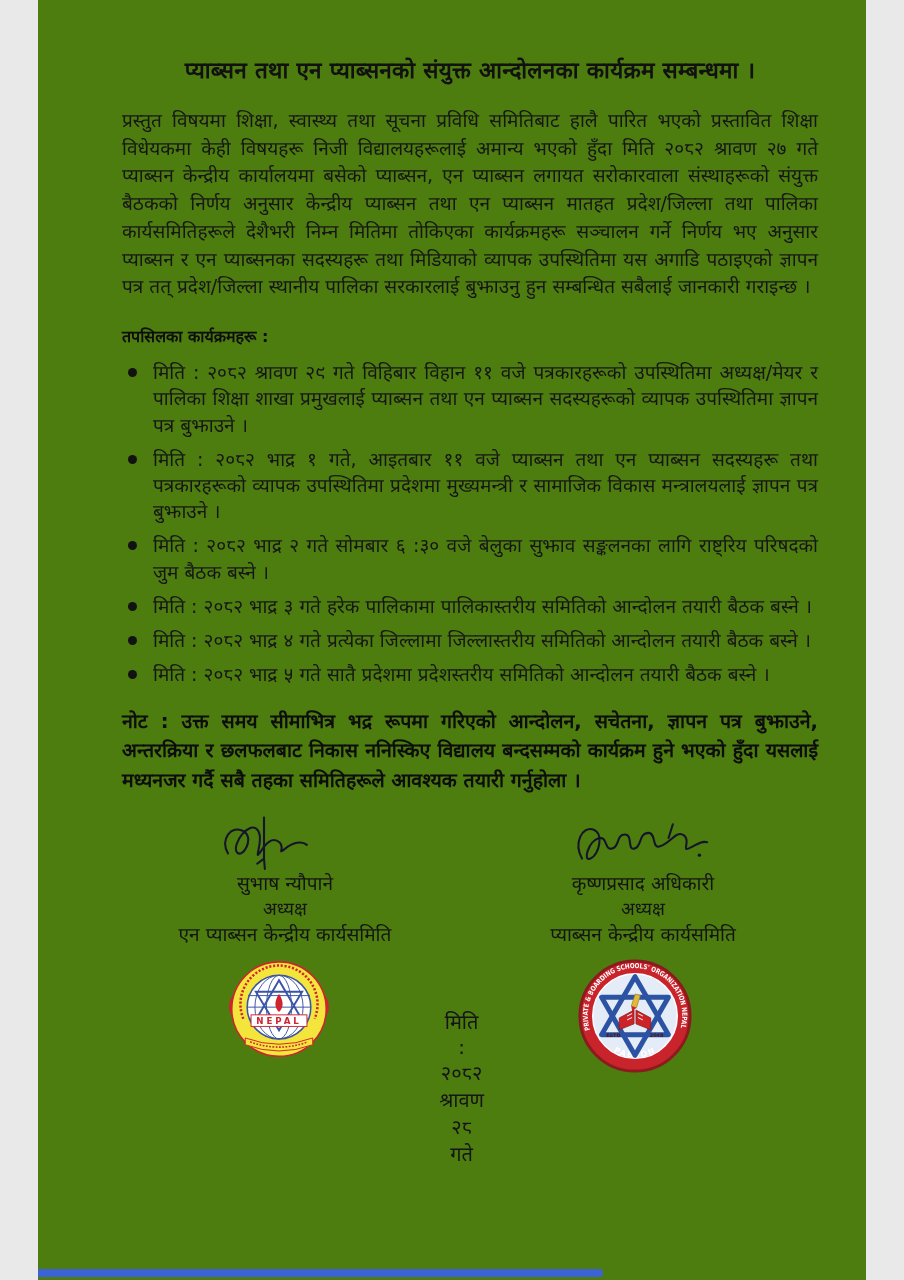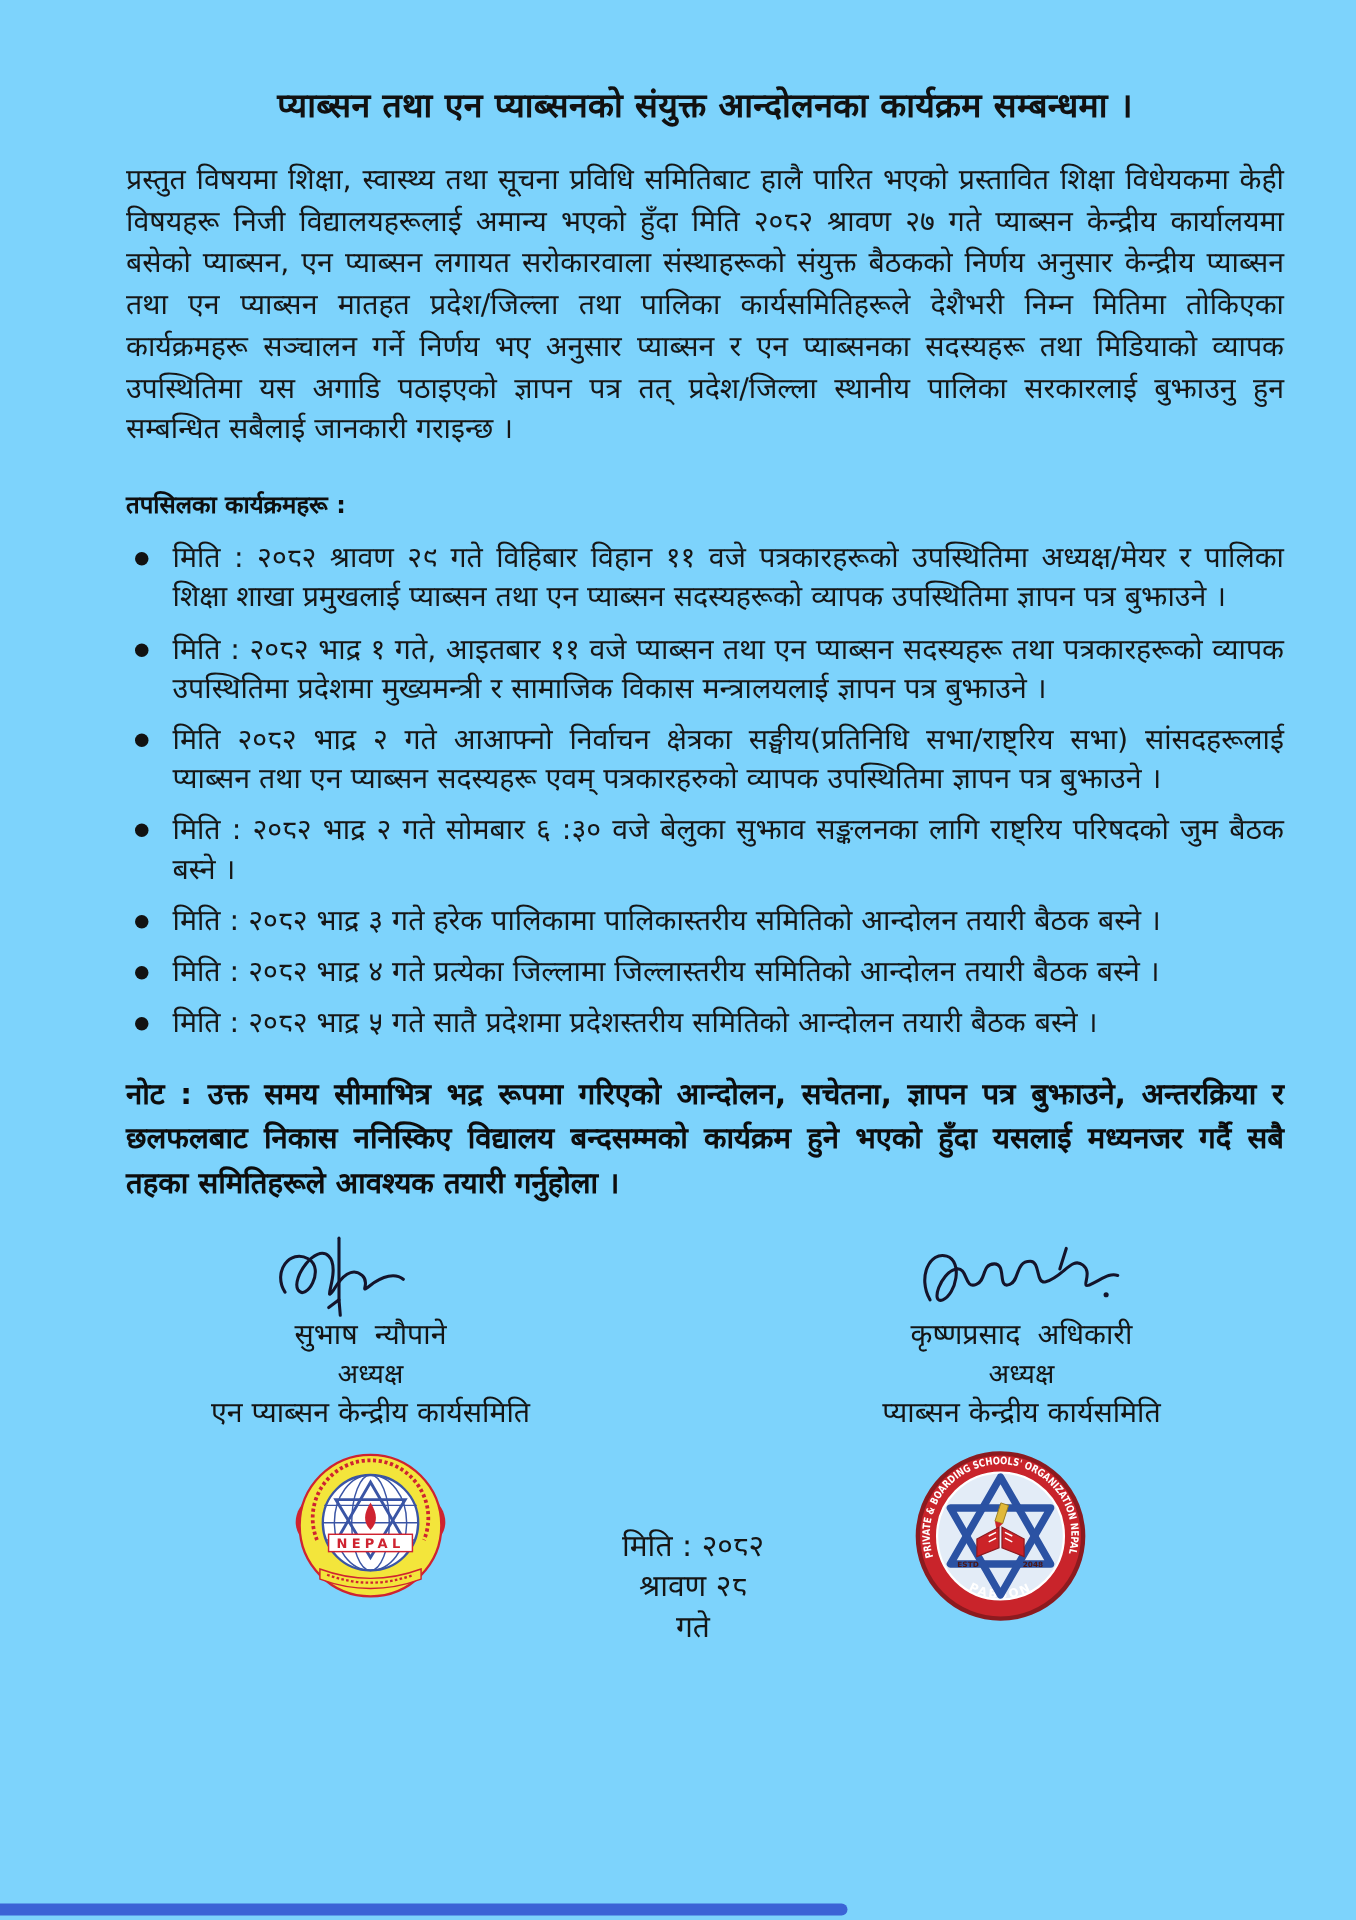--- a/index.html
+++ b/index.html
@@ -1,17 +1,17 @@
 <!DOCTYPE html>
 <html lang="ne"><head>
 <meta charset="utf-8">
 <style>
   html,body{margin:0;padding:0;background:#e9e9e9;}
   .page{
-    width:904px;height:1280px;background:#7dd3fc;position:relative;overflow:hidden;
+    width:828px;height:1280px;background:#4d7c0f;position:relative;overflow:hidden;
     font-family:"DejaVu Sans",sans-serif;color:#1c1c1c;margin:0 auto;
   }
   .content{padding:54px 48px 0 84px;}
   .doc-title{
     text-align:center;font-size:22.5px;font-weight:bold;color:#111;
     margin:0 0 0 0;letter-spacing:.2px;
   }
   .intro{
     font-size:19px;line-height:1.46;text-align:justify;margin-top:22px;color:#161616;
   }
@@ -26,21 +26,21 @@
   .dot{width:9px;height:9px;border-radius:50%;background:#121212;margin-top:9px;flex:0 0 auto;}
   .note{
     font-size:19.5px;font-weight:bold;line-height:1.5;text-align:justify;
     color:#0d0d0d;
   }
   .sig-row{display:flex;justify-content:space-between;margin-top:12px;padding:0 30px 0 8px;}
   .sig-block{text-align:center;}
   .sig-block.left{width:310px;}
   .sig-block.right{width:290px;}
   .sig-svg{height:60px;display:block;margin:0 auto -4px auto;}
-  .sig-name{font-size:19px;line-height:1.4;color:#141414;font-family:Liberation Mono, monospace;}
+  .sig-name{font-size:19px;line-height:1.4;color:#141414;}
   .sig-role{font-size:18px;line-height:1.35;color:#141414;}
   .sig-org{font-size:19px;line-height:1.4;color:#141414;}
   .logo-row{display:flex;justify-content:space-between;align-items:flex-start;margin-top:8px;padding:0 44px 0 8px;gap:12px;}
   .logo-col-left{width:310px;text-align:center;}
   .logo-col-right{width:290px;text-align:center;}
   .date-col{flex:1;text-align:center;}
   .footer-date{font-size:20px;color:#151515;margin-top:52px;}
   .progress-bar{
     position:absolute;left:0;bottom:3px;width:565px;height:8px;
     background:#3b63d6;border-radius:0 4px 4px 0;
@@ -59,24 +59,20 @@
     <div class="schedule-heading">तपसिलका कार्यक्रमहरू :</div>
 
     <ul class="schedule">
       <li>
           <span class="dot"></span>
           <span>मिति : २०८२ श्रावण २९ गते विहिबार विहान ११ वजे पत्रकारहरूको उपस्थितिमा अध्यक्ष/मेयर र पालिका शिक्षा शाखा प्रमुखलाई प्याब्सन तथा एन प्याब्सन सदस्यहरूको व्यापक उपस्थितिमा ज्ञापन पत्र बुझाउने ।</span>
         </li>
       <li>
           <span class="dot"></span>
           <span>मिति : २०८२ भाद्र १ गते, आइतबार ११ वजे प्याब्सन तथा एन प्याब्सन सदस्यहरू तथा पत्रकारहरूको व्यापक उपस्थितिमा प्रदेशमा मुख्यमन्त्री र सामाजिक विकास मन्त्रालयलाई ज्ञापन पत्र बुझाउने ।</span>
-        </li>
-      <li>
-          <span class="dot"></span>
-          <span>मिति २०८२ भाद्र २ गते आआफ्नो निर्वाचन क्षेत्रका सङ्घीय(प्रतिनिधि सभा/राष्ट्रिय सभा) सांसदहरूलाई प्याब्सन तथा एन प्याब्सन सदस्यहरू एवम् पत्रकारहरुको व्यापक उपस्थितिमा ज्ञापन पत्र बुझाउने ।</span>
         </li>
       <li>
           <span class="dot"></span>
           <span>मिति : २०८२ भाद्र २ गते सोमबार ६ :३० वजे बेलुका सुझाव सङ्कलनका लागि राष्ट्रिय परिषदको जुम बैठक बस्ने ।</span>
         </li>
       <li>
           <span class="dot"></span>
           <span>मिति : २०८२ भाद्र ३ गते हरेक पालिकामा पालिकास्तरीय समितिको आन्दोलन तयारी बैठक बस्ने ।</span>
         </li>
       <li>

